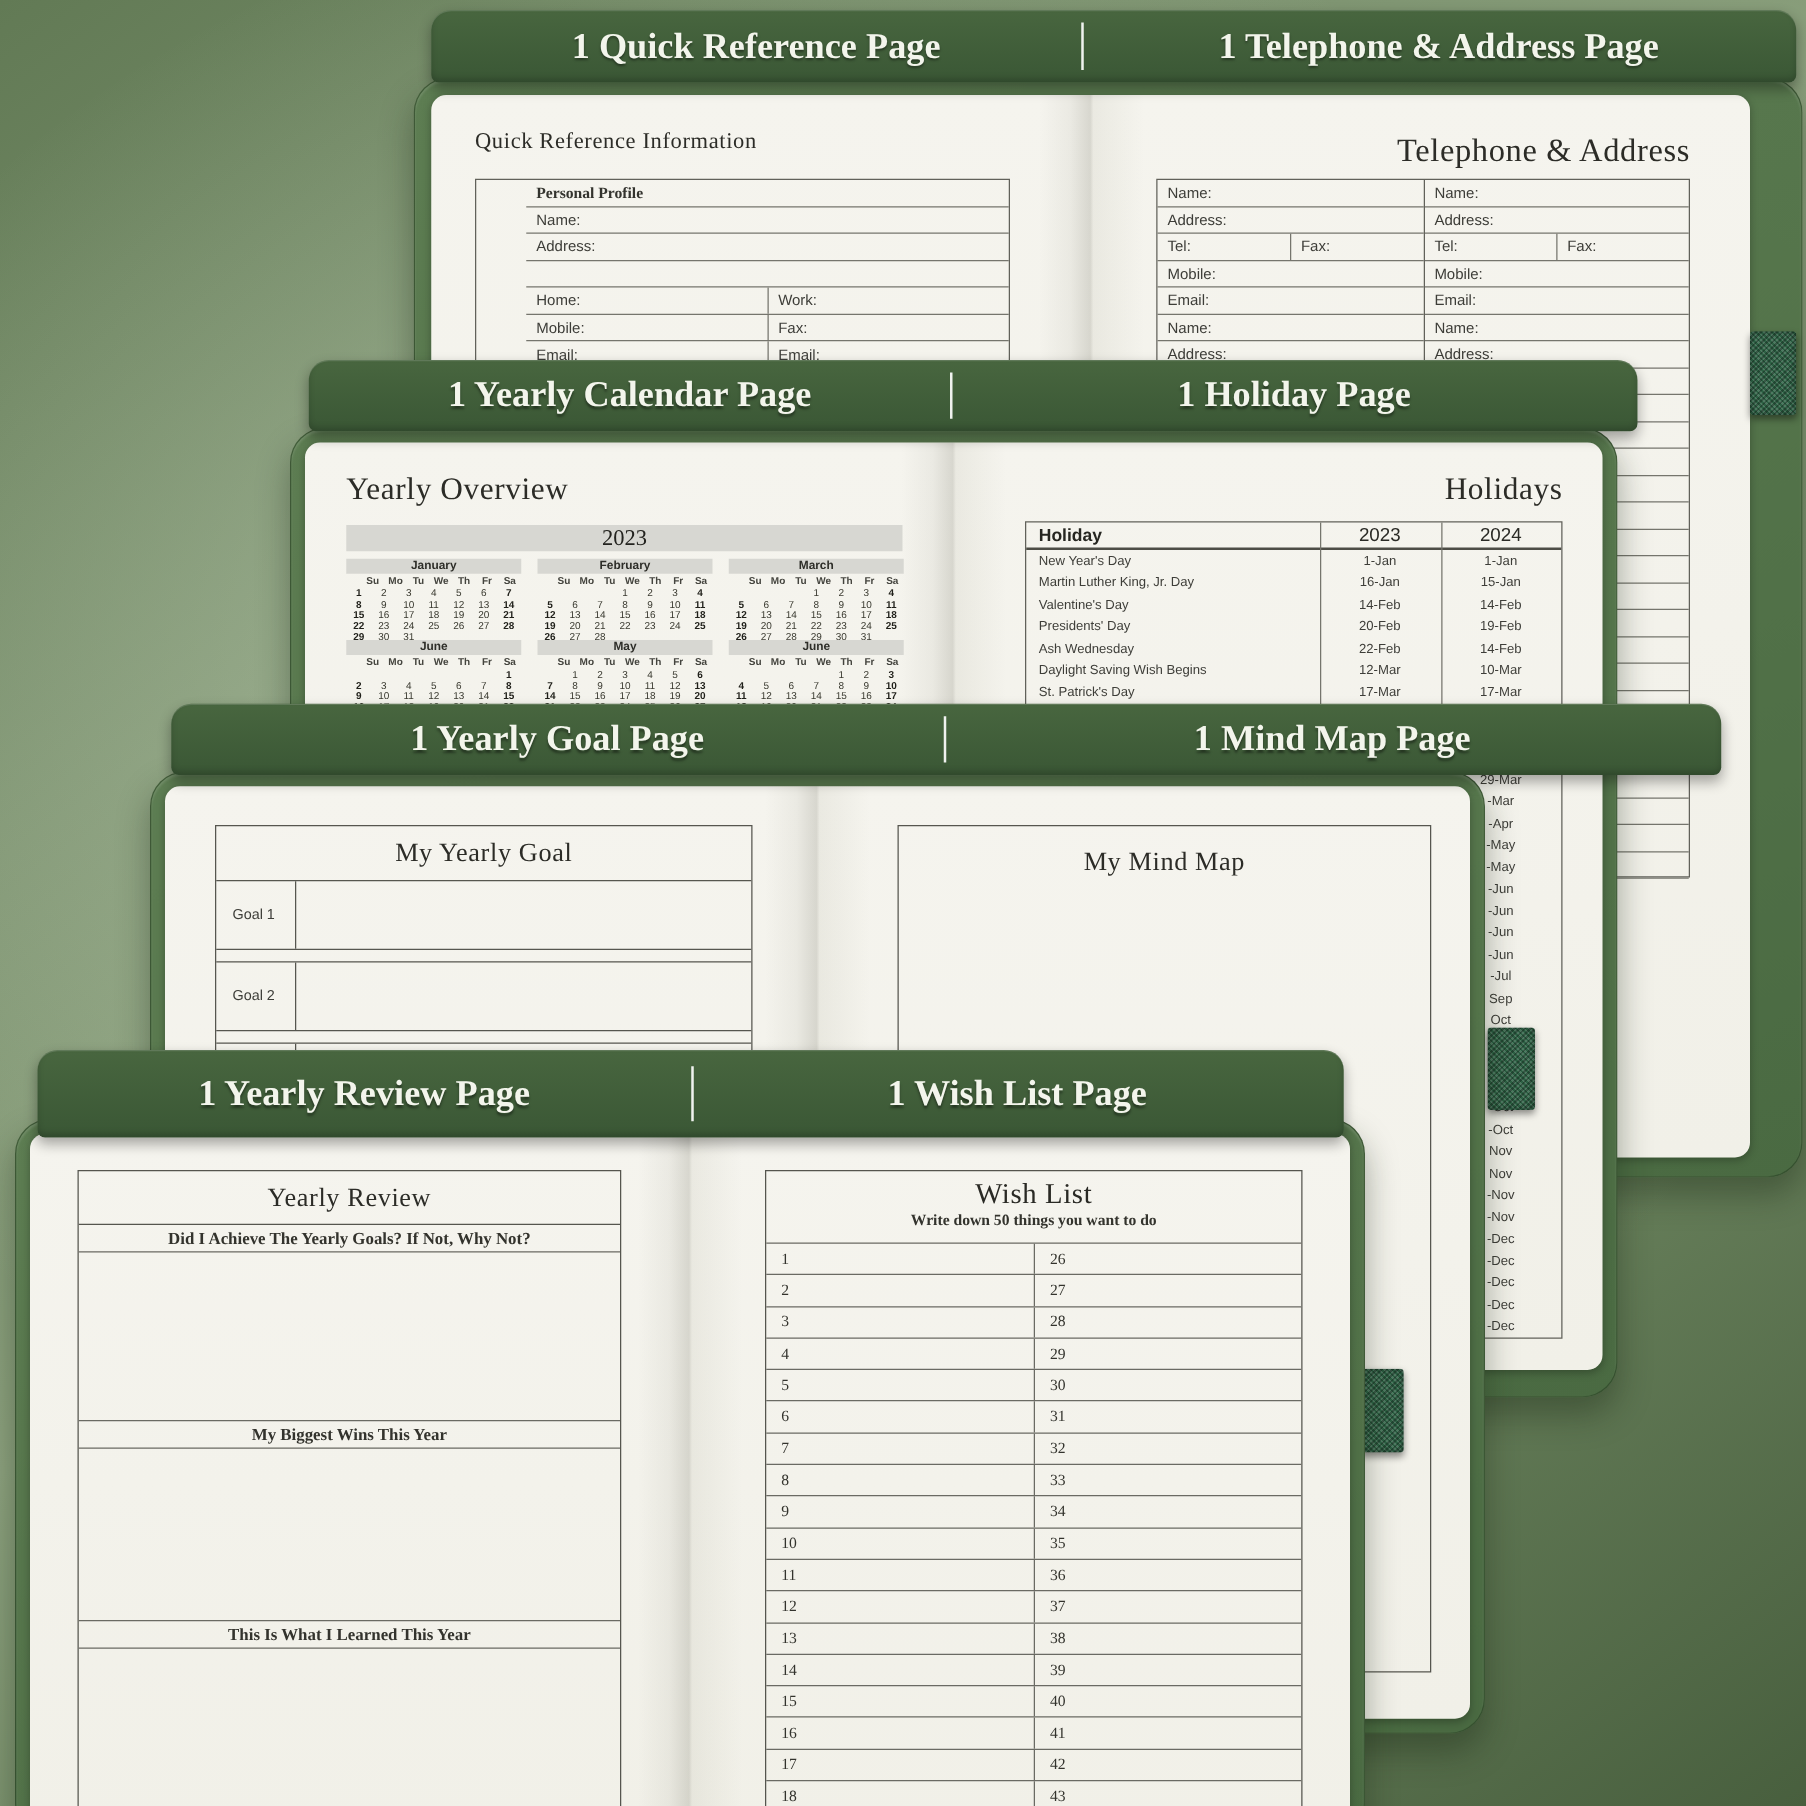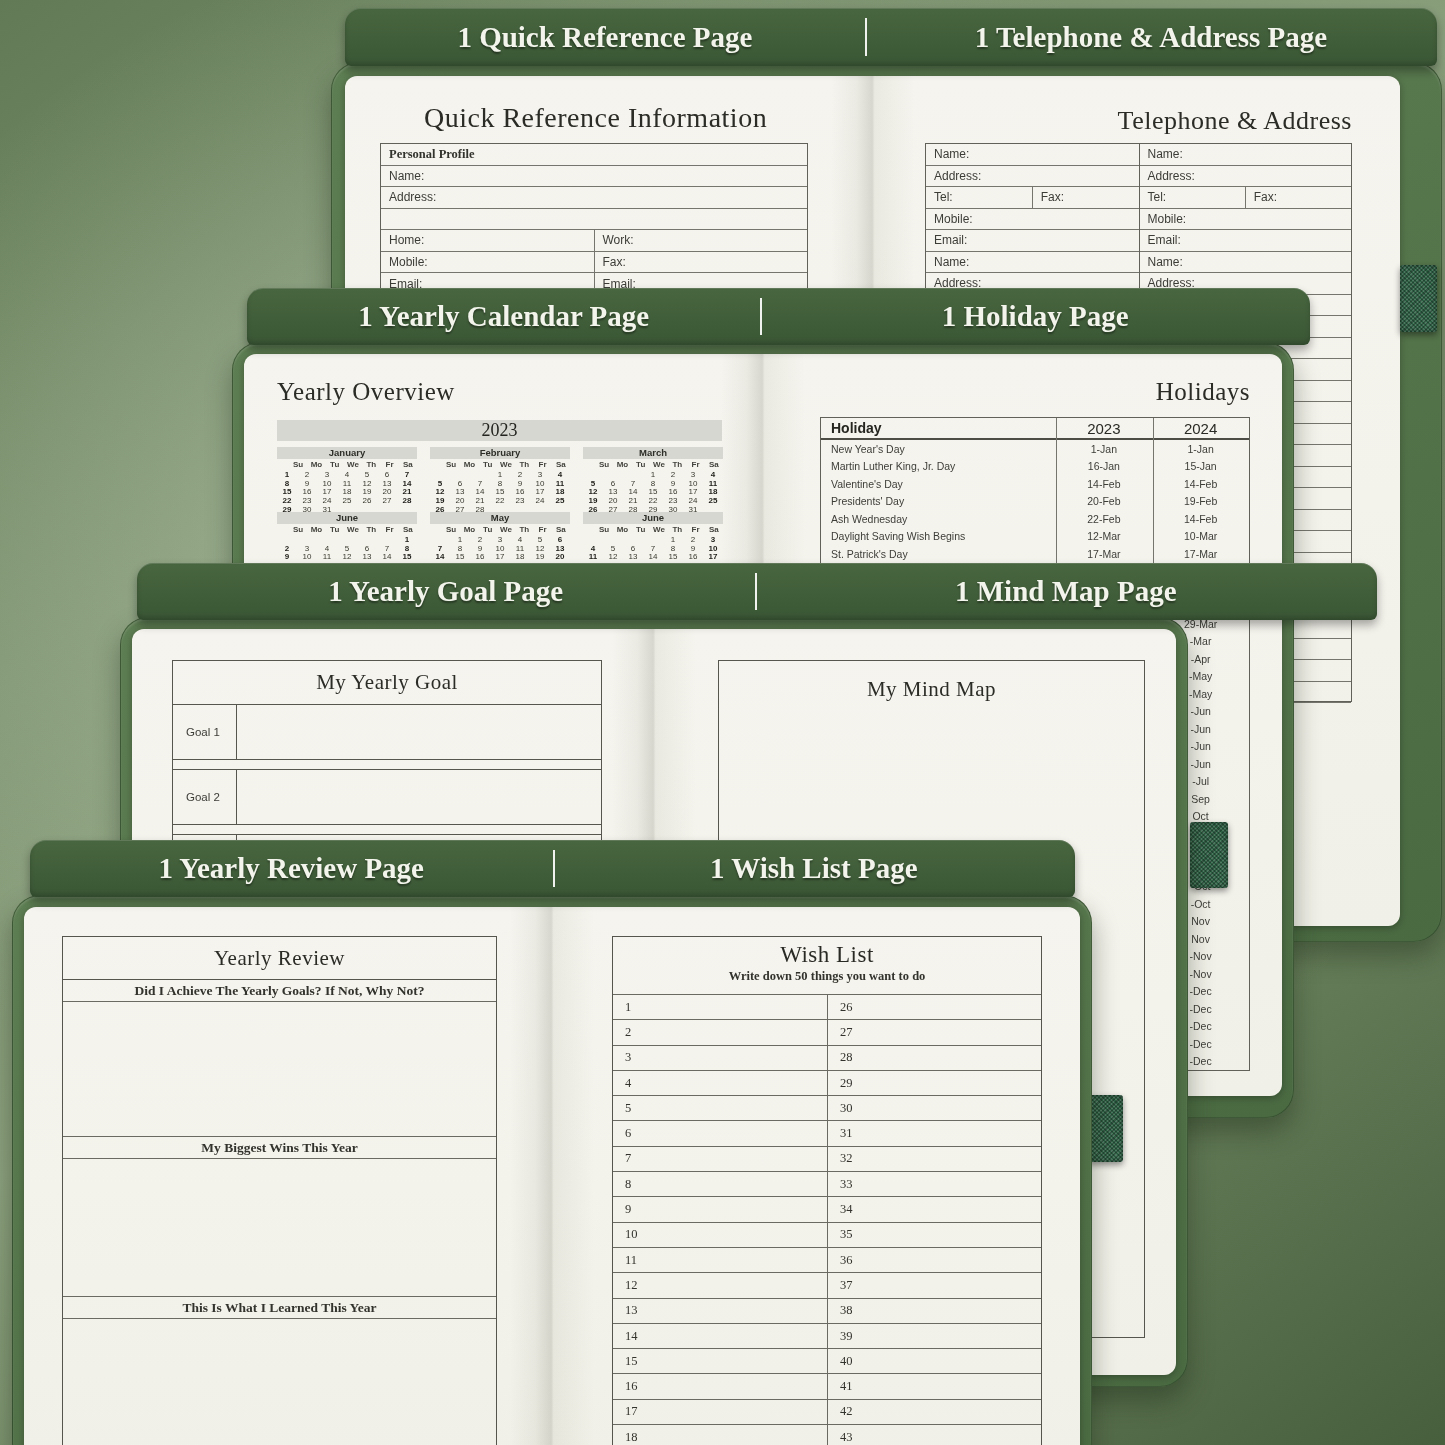--- a/index.html
+++ b/index.html
@@ -96,22 +96,22 @@
 </style>
 </head>
 <body>
 
 <div id="stage">
 
   <div class="spread" style="z-index:1">
     <div class="cover" style="left:331px;top:62px;width:1111px;height:880px;"></div>
     <div class="pages" style="left:345px;top:76px;width:1055px;height:850px;">
       <div class="fold"></div>
-      <div class="page-title" style="left:35px;top:26px;font-size:28px;margin-left:44px;">Quick Reference Information</div>
-      <div class="form-table" style="left:35px;top:67px;width:428px;" id="qr-rows">
+      <div class="page-title" style="left:35px;top:26px;font-size:18px;">Quick Reference Information</div>
+      <div class="form-table" style="left:35px;top:67px;width:428px;padding-left:40px;" id="qr-rows">
           <div class="qr-row qr-header">
             <div class="qr-cell">Personal Profile</div>
           </div>
           <div class="qr-row">
             <div class="qr-cell">Name:</div>
           </div>
           <div class="qr-row">
             <div class="qr-cell">Address:</div>
           </div>
           <div class="qr-row">
@@ -990,20 +990,20 @@
               <div class="wish-cell">17</div>
               <div class="wish-cell wish-right">42</div>
             </div>
             <div class="wish-row">
               <div class="wish-cell">18</div>
               <div class="wish-cell wish-right">43</div>
             </div>
           </div>
       </div>
     </div>
-    <div class="banner" style="left:30px;top:840px;width:1045px;height:57px;text-align:center;">
+    <div class="banner" style="left:30px;top:840px;width:1045px;height:70px;text-align:center;">
       <div class="banner-label" style="left:0;width:50%;">1 Yearly Review Page</div>
       <div class="banner-divider" style="left:50%;"></div>
       <div class="banner-label" style="left:50%;width:50%;">1 Wish List Page</div>
     </div>
   </div>
 
 </div>
 
 </body></html>

